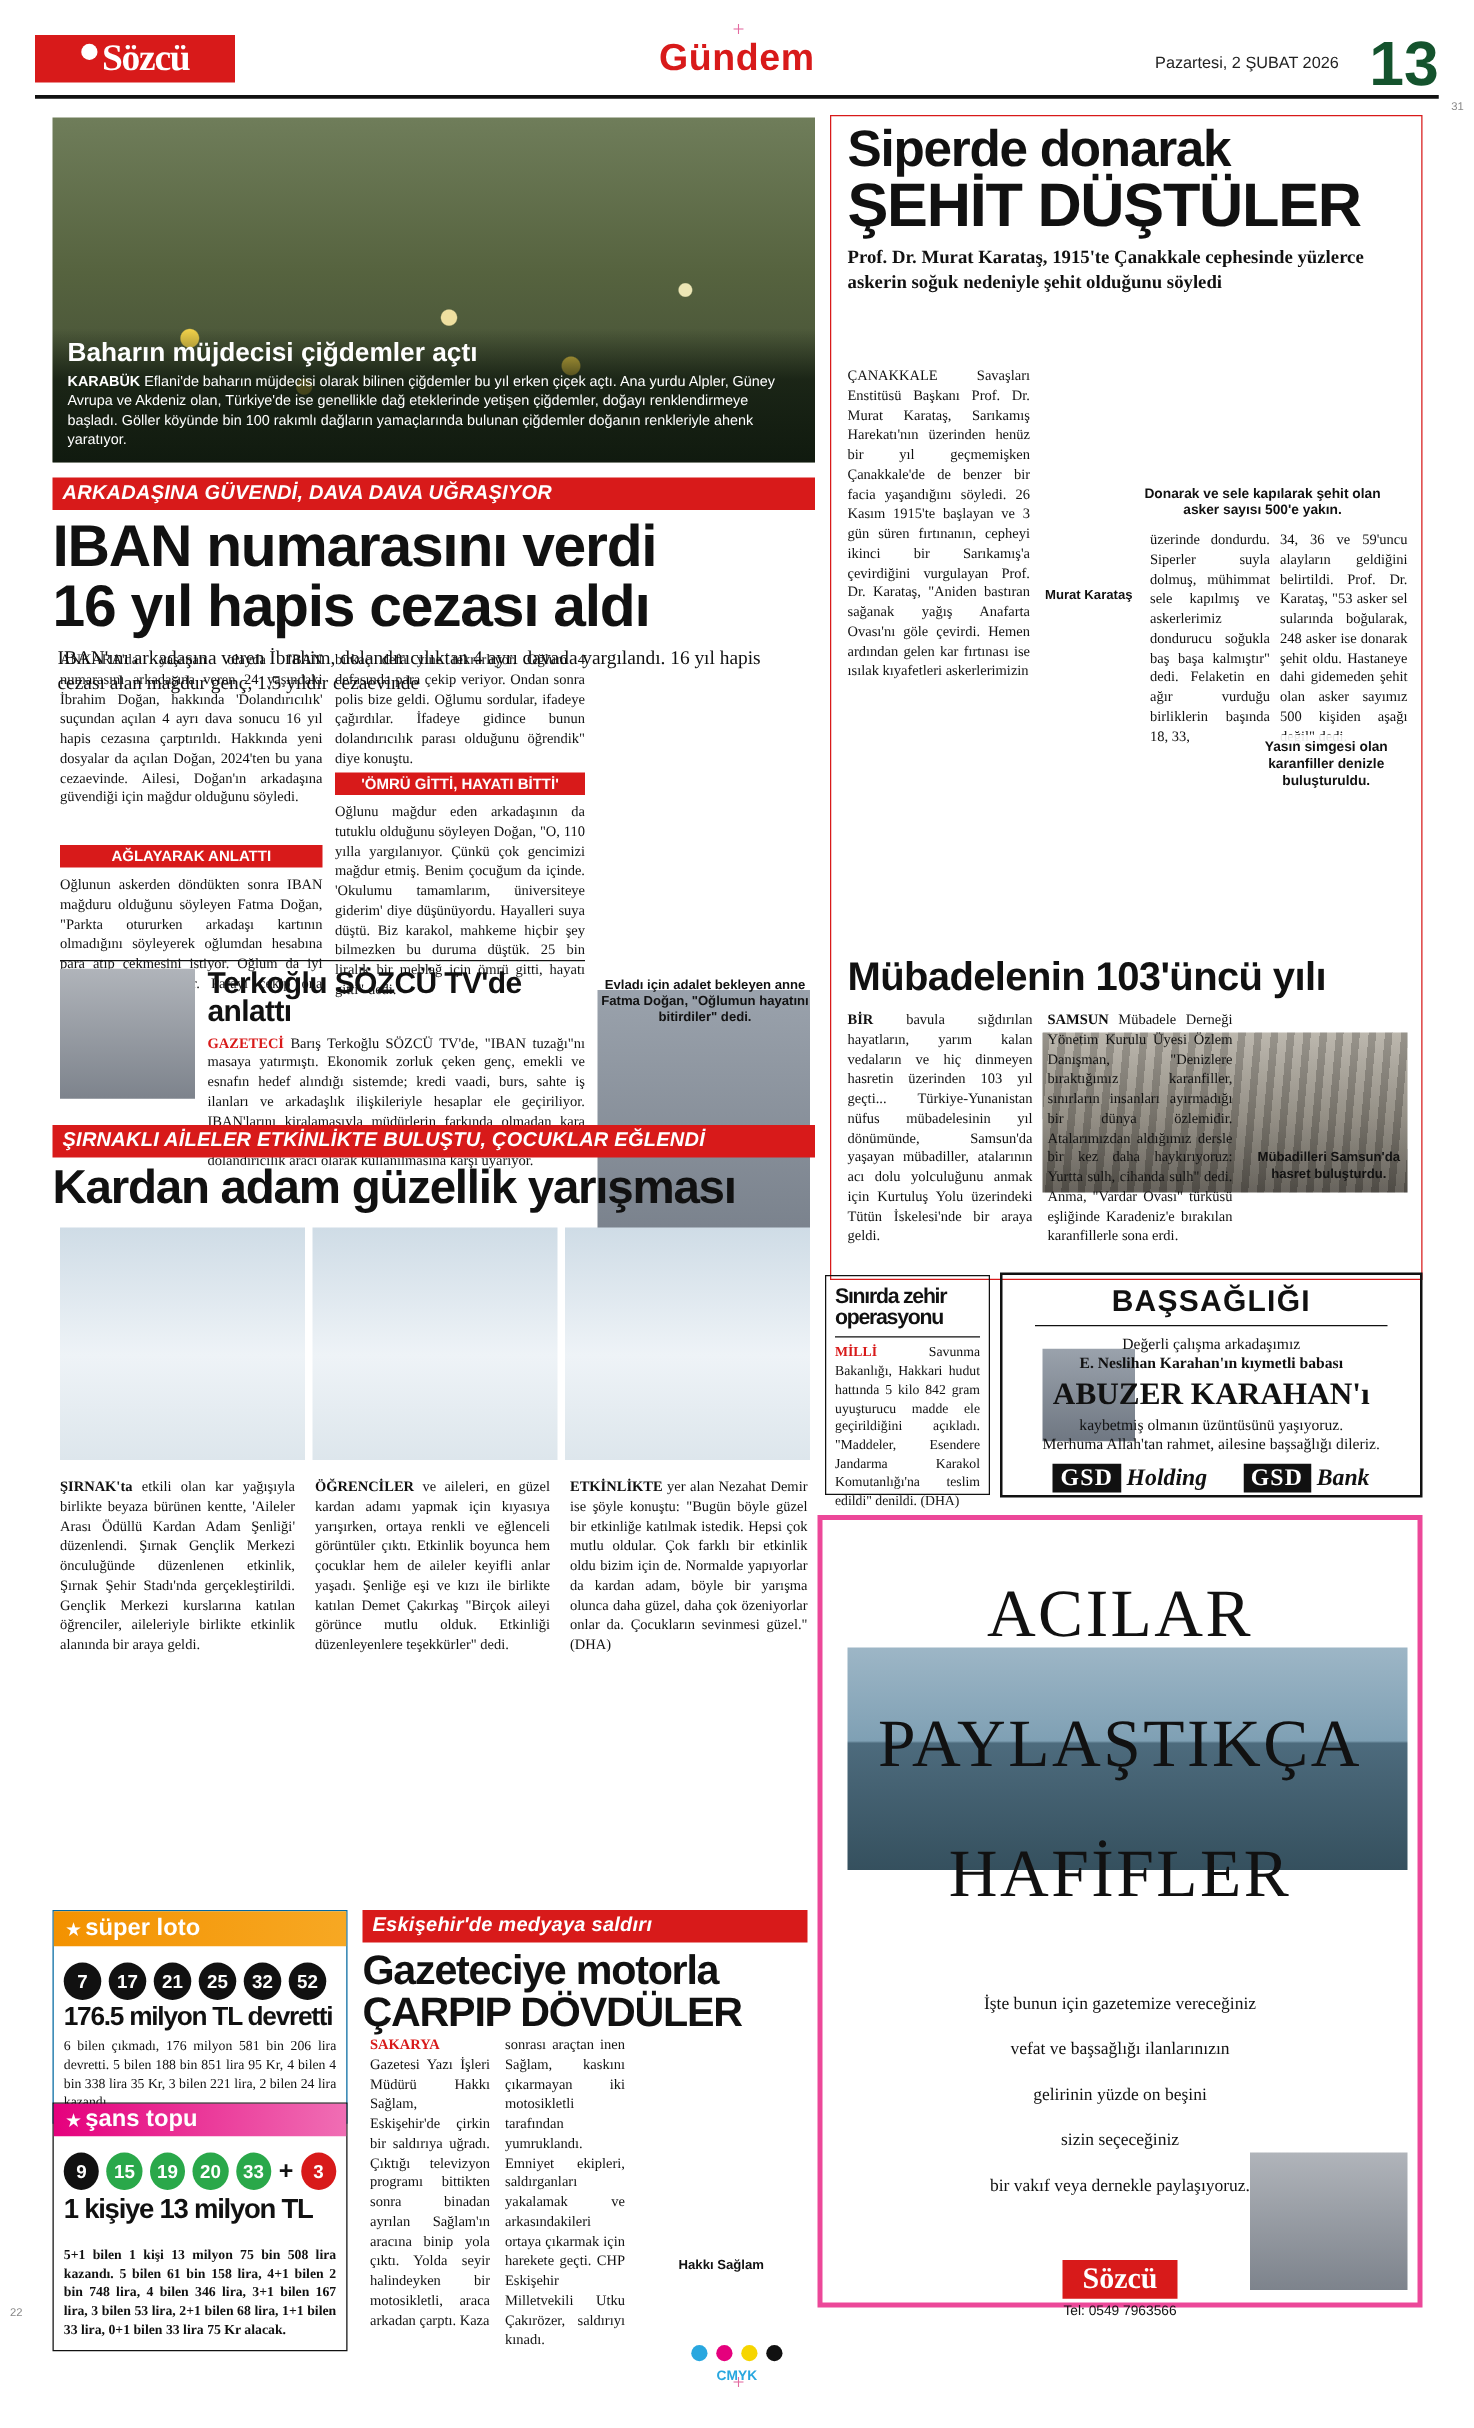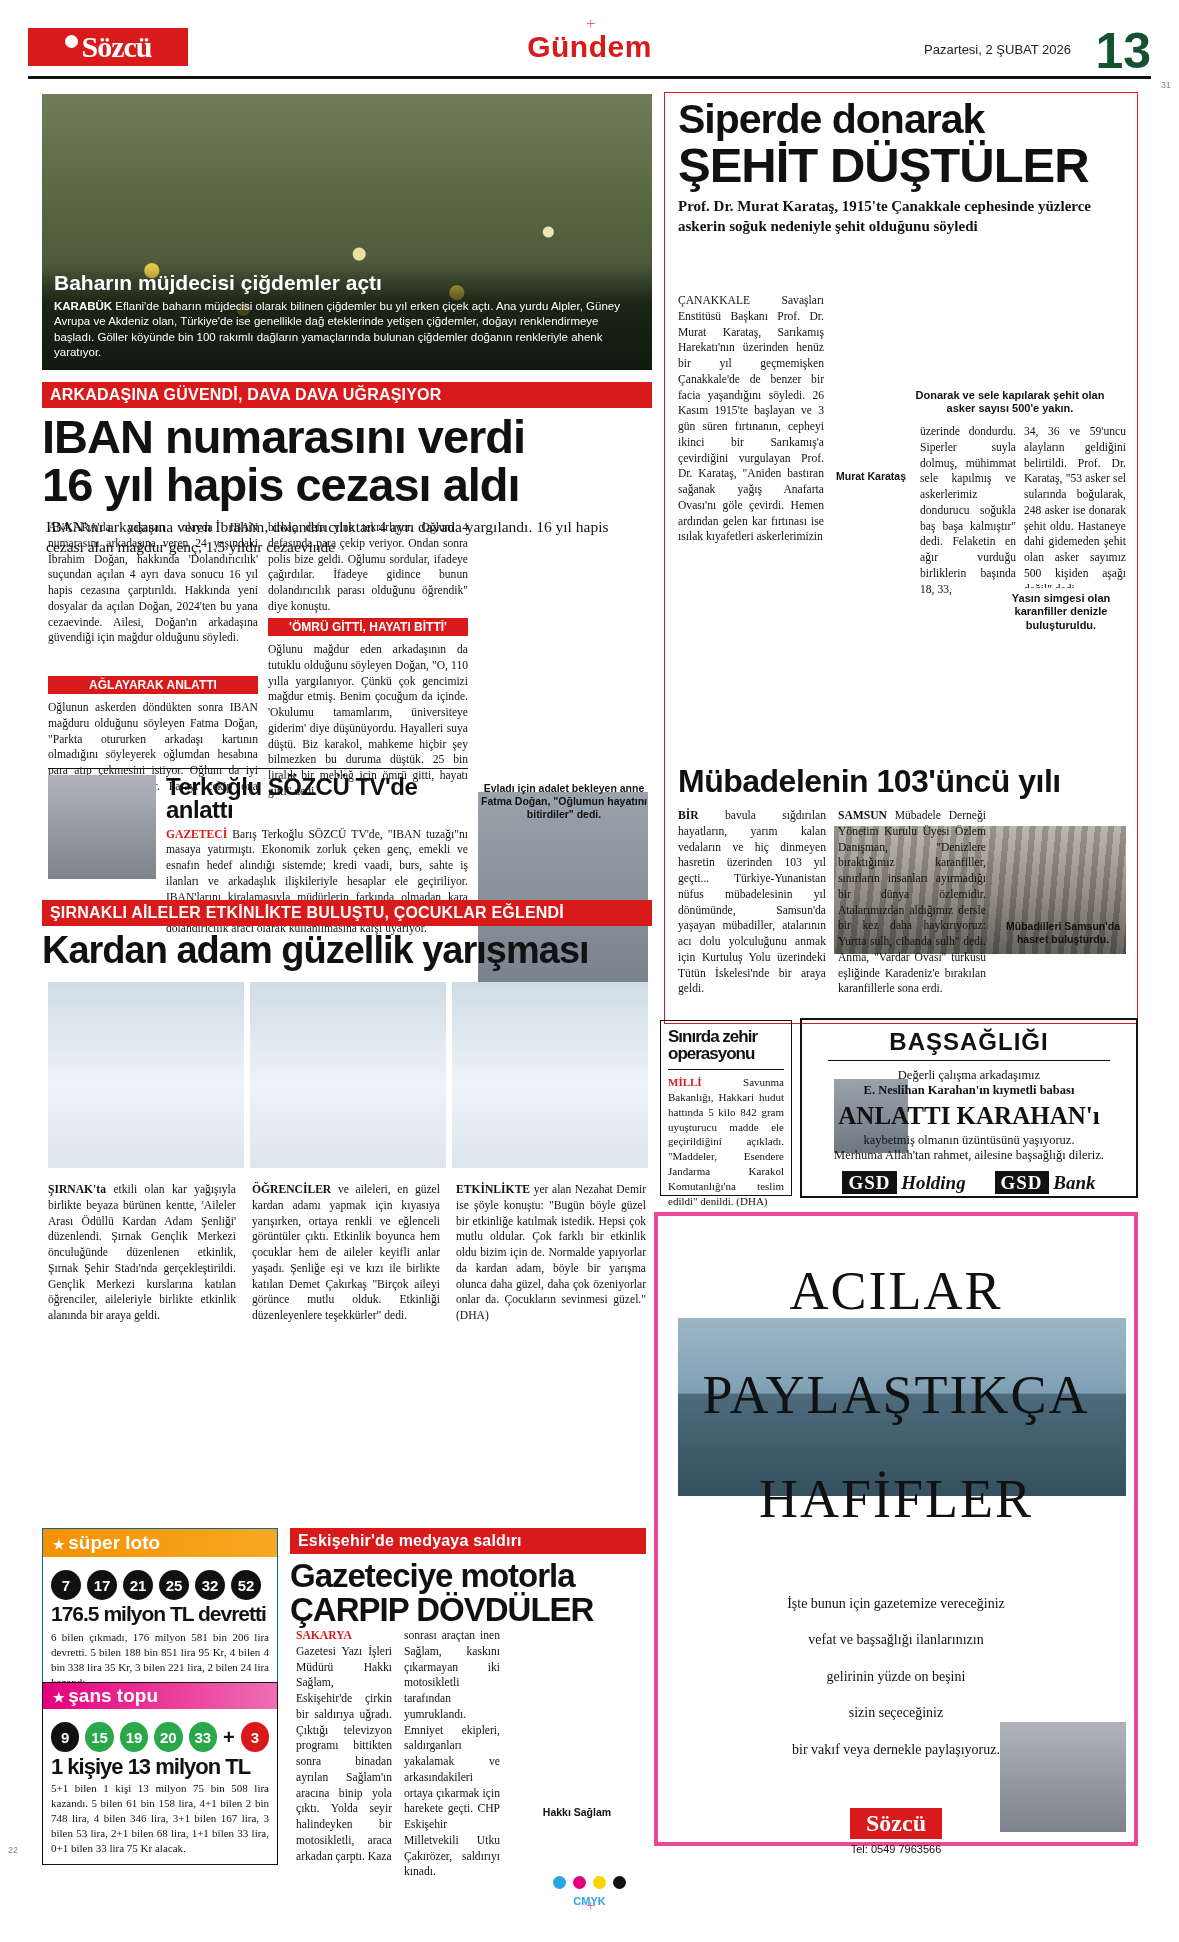--- a/index.html
+++ b/index.html
@@ -41,21 +41,21 @@
     font-family: "Liberation Sans", sans-serif; color: #14532d;
   }
   .rule-top { position: absolute; left: 28px; right: 28px; top: 76px; height: 3px; background: #111; }
   .cross-top { position: absolute; left: 586px; top: 14px; color: #e36aa0; font-size: 17px; }
   .cross-bottom { position: absolute; left: 586px; top: 1896px; color: #e36aa0; font-size: 17px; }
 
   
   .blk { position: absolute; }
   .redbar {
     background: #d81a1a; color: #fff; font-family: "Liberation Sans", sans-serif;
-    font-weight: bold; font-size: 16px; padding: 4px 8px;
+    font-weight: bold; font-style: italic; font-size: 16px; padding: 4px 8px;
     letter-spacing: .2px;
   }
   .hl-red { color: #d81a1a; font-weight: bold; }
   .photo { background: #8a9a8f; position: relative; overflow: hidden; }
   .cap-overlay {
     position: absolute; left: 0; right: 0; bottom: 0; padding: 8px 27px 10px 12px;
     background: linear-gradient(180deg, rgba(10,20,10,0) 0%, rgba(10,20,10,.72) 38%, rgba(10,20,10,.88) 100%);
     color: #fff;
   }
   .cap-overlay h3 {
@@ -262,21 +262,21 @@
       <b class="hl-red">MİLLİ</b>
       <span>Savunma Bakanlığı, Hakkari hudut hattında 5 kilo 842 gram uyuşturucu madde ele geçirildiğini açıkladı. "Maddeler, Esendere Jandarma Karakol Komutanlığı'na teslim edildi" denildi. (DHA)</span>
     </div>
   </div>
 
   <div class="blk obit" style="left:800px; top:1018px; width:338px; height:180px; padding:8px 26px;">
     <div style="font-family:'Liberation Sans',sans-serif;font-weight:bold;font-size:24px;letter-spacing:1px;">BAŞSAĞLIĞI</div>
     <div style="height:1px;background:#111;margin:4px 0 7px 0;"></div>
     <div style="font-size:12.5px;">Değerli çalışma arkadaşımız</div>
     <div style="font-size:12.5px;font-weight:bold;font-family:Liberation Serif, serif;">E. Neslihan Karahan'ın kıymetli babası</div>
-    <div style="font-family:'Liberation Serif',serif;font-weight:bold;font-size:25px;margin:4px 0 3px 0;">ANLATTI KARAHAN'ı</div>
+    <div style="font-family:'Liberation Serif',serif;font-weight:bold;font-size:25px;margin:4px 0 3px 0;">ABUZER KARAHAN'ı</div>
     <div style="font-size:12.5px;">kaybetmiş olmanın üzüntüsünü yaşıyoruz.</div>
     <div style="font-size:12.5px;">Merhuma Allah'tan rahmet, ailesine başsağlığı dileriz.</div>
     <div style="display:flex;justify-content:space-around;align-items:center;margin-top:9px;">
       <div class="gsd">
         <span class="mark">GSD</span>
         <span style="font-style:italic;">Holding</span>
       </div>
       <div class="gsd">
         <span class="mark">GSD</span>
         <span style="font-style:italic;">Bank</span>
@@ -373,21 +373,21 @@
       <div class="balls">
         <span class="ball">9</span>
         <span class="ball green">15</span>
         <span class="ball green">19</span>
         <span class="ball green">20</span>
         <span class="ball green">33</span>
         <span class="plus">+</span>
         <span class="ball red">3</span>
       </div>
       <div class="hdl" style="font-size:22px;">1 kişiye 13 milyon TL</div>
-      <div class="body-txt" style="margin-top:4px;font-size:11px;">5+1 bilen 1 kişi 13 milyon 75 bin 508 lira kazandı. 5 bilen 61 bin 158 lira, 4+1 bilen 2 bin 748 lira, 4 bilen 346 lira, 3+1 bilen 167 lira, 3 bilen 53 lira, 2+1 bilen 68 lira, 1+1 bilen 33 lira, 0+1 bilen 33 lira 75 Kr alacak.</div>
+      <div class="body-txt" style="margin-top:20px;font-size:11px;font-weight:bold;">5+1 bilen 1 kişi 13 milyon 75 bin 508 lira kazandı. 5 bilen 61 bin 158 lira, 4+1 bilen 2 bin 748 lira, 4 bilen 346 lira, 3+1 bilen 167 lira, 3 bilen 53 lira, 2+1 bilen 68 lira, 1+1 bilen 33 lira, 0+1 bilen 33 lira 75 Kr alacak.</div>
     </div>
   </div>
 
   <div class="blk" style="left:0; right:0; top:1876px; width:1179px; text-align:center;">
     <div class="cmyk-dots">
       <span style="background:#29a7df;"></span>
       <span style="background:#e5007d;"></span>
       <span style="background:#f6d500;"></span>
       <span style="background:#111;"></span>
     </div>

